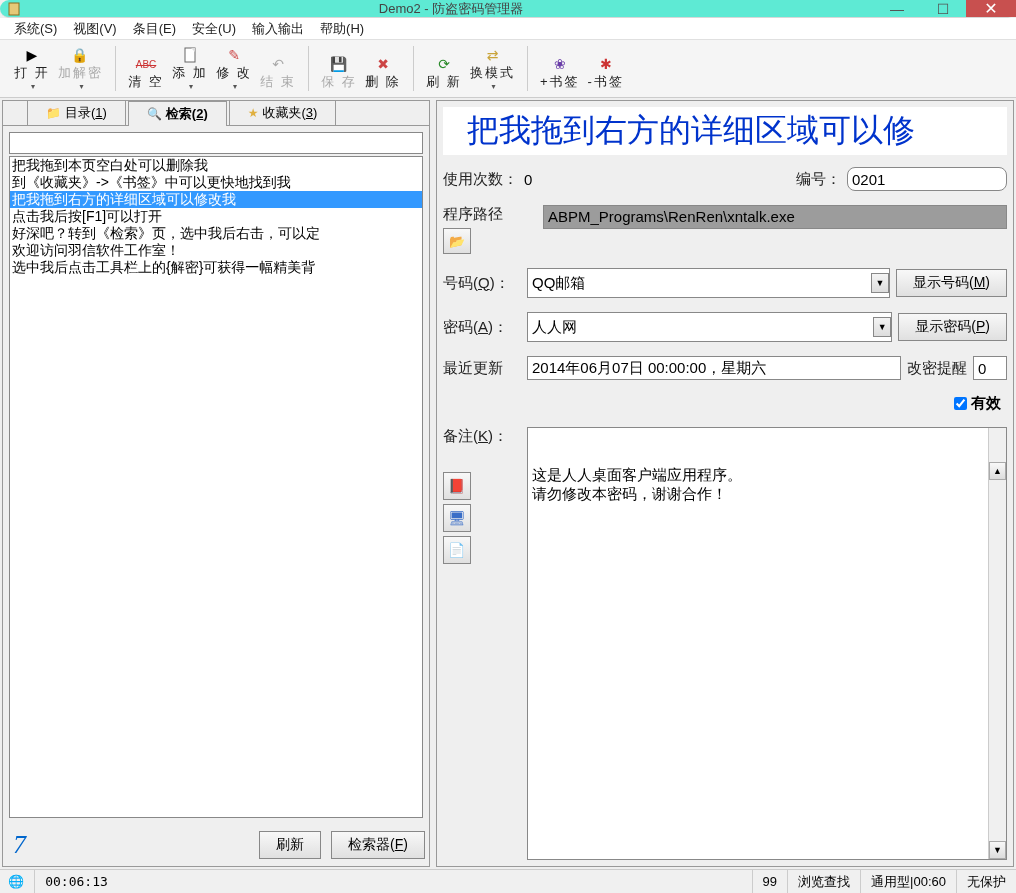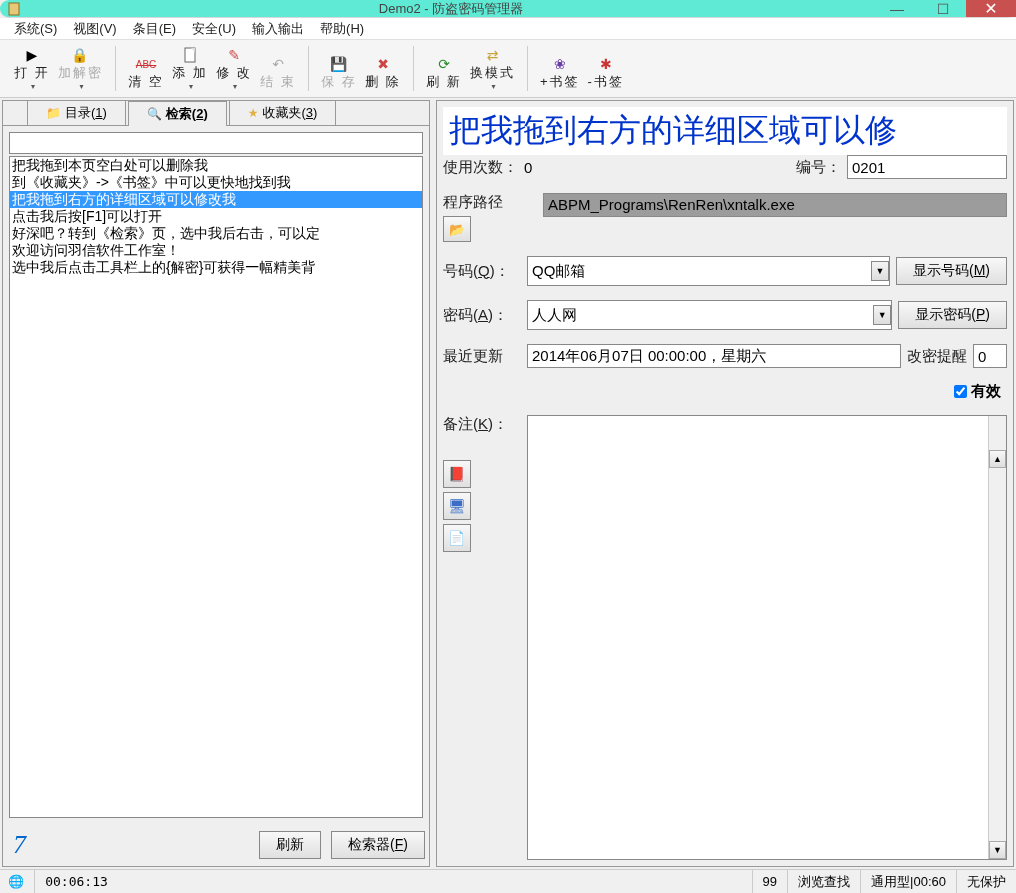--- a/index.html
+++ b/index.html
@@ -45,21 +45,21 @@
 .result-item.selected { background: #3399ff; color: #fff; }
 .left-bottom { display: flex; align-items: center; padding: 6px 4px; gap: 10px; }
 .item-count { font-size: 26px; color: #0066cc; font-style: italic; font-family: "Times New Roman", serif; flex: 1; padding-left: 6px; }
 .btn { border: 1px solid #888; background: linear-gradient(#f8f8f8, #e0e0e0); padding: 4px 16px; font-size: 14px; }
 
 
 .splitter { width: 6px; cursor: col-resize; }
 
 
 .right-panel { flex: 1; display: flex; flex-direction: column; border: 1px solid #999; margin: 2px 2px 2px 0; background: #efefef; padding: 6px; overflow: hidden; }
-.title-banner { background: #fff; font-size: 32px; color: #0033cc; font-family: SimSun, serif; padding: 4px 6px; white-space: nowrap; overflow: hidden; height: 48px; display: flex; align-items: center; }
+.title-banner { background: #fff; font-size: 32px; color: #0033cc; font-family: SimSun, serif; padding: 4px 24px; white-space: nowrap; overflow: hidden; margin-bottom: 12px; height: 48px; display: flex; align-items: center; }
 .form-row { display: flex; align-items: center; margin-bottom: 14px; gap: 6px; }
 .form-label { font-size: 15px; color: #222; white-space: nowrap; }
 .form-value { font-size: 15px; }
 .field-text { border: 1px solid #888; background: #fff; padding: 2px 4px; font-size: 15px; height: 24px; }
 .field-readonly { border: 1px solid #888; background: #9c9c9c; color: #000; padding: 2px 4px; font-size: 15px; height: 24px; flex: 1; margin-left: 16px; }
 .field-combo { border: 1px solid #888; background: #fff; padding: 2px 4px; font-size: 15px; height: 30px; flex: 1; display: flex; align-items: center; justify-content: space-between; }
 .combo-arrow { border: 1px solid #888; background: linear-gradient(#f4f4f4,#ddd); width: 18px; height: 20px; display: flex; align-items: center; justify-content: center; font-size: 9px; margin: -2px -4px -2px 0; }
 .icon-btn { width: 28px; height: 26px; border: 1px solid #888; background: linear-gradient(#f8f8f8,#e0e0e0); display: flex; align-items: center; justify-content: center; }
 .checkbox-row { display: flex; justify-content: flex-end; align-items: center; padding-right: 6px; margin-bottom: 14px; }
 .checkbox-row label { font-size: 15px; font-weight: bold; }
@@ -232,21 +232,21 @@
   <div class="splitter"></div>
 
   <div class="right-panel">
     <div class="title-banner">把我拖到右方的详细区域可以修</div>
 
     <div class="form-row">
       <span class="form-label">使用次数：</span>
       <span class="form-value">0</span>
       <div style="flex:1"></div>
       <span class="form-label">编号：</span>
-      <input class="field-text" style="width: 160px;" value="0201">
+      <input class="field-text" style="width: 160px; border-radius: 8px;" value="0201">
     </div>
 
     <div class="form-row" style="align-items:flex-start">
       <div style="display:flex;flex-direction:column;gap:4px;width:78px">
         <span class="form-label">程序路径</span>
         <div class="icon-btn">
           <span style="color:#c99a2e;">📂</span>
         </div>
       </div>
       <div class="field-readonly">ABPM_Programs\RenRen\xntalk.exe</div>
@@ -291,20 +291,22 @@
             </div>
           <div class="remark-icon-btn">
               <span style="color:#3a6ec7;">🖥</span>
             </div>
           <div class="remark-icon-btn">
               <span style="color:#c9a43a;">📄</span>
             </div>
         </div>
       </div>
       <div class="remark-textarea">
+        <div style="white-space:pre-wrap;padding-right:20px">这是人人桌面客户端应用程序。
+请勿修改本密码，谢谢合作！</div>
         <div class="remark-scroll">
           <div class="remark-scroll-up">▲</div>
           <div class="remark-scroll-down">▼</div>
         </div>
       </div>
     </div>
 
   </div>
 </div>
 

